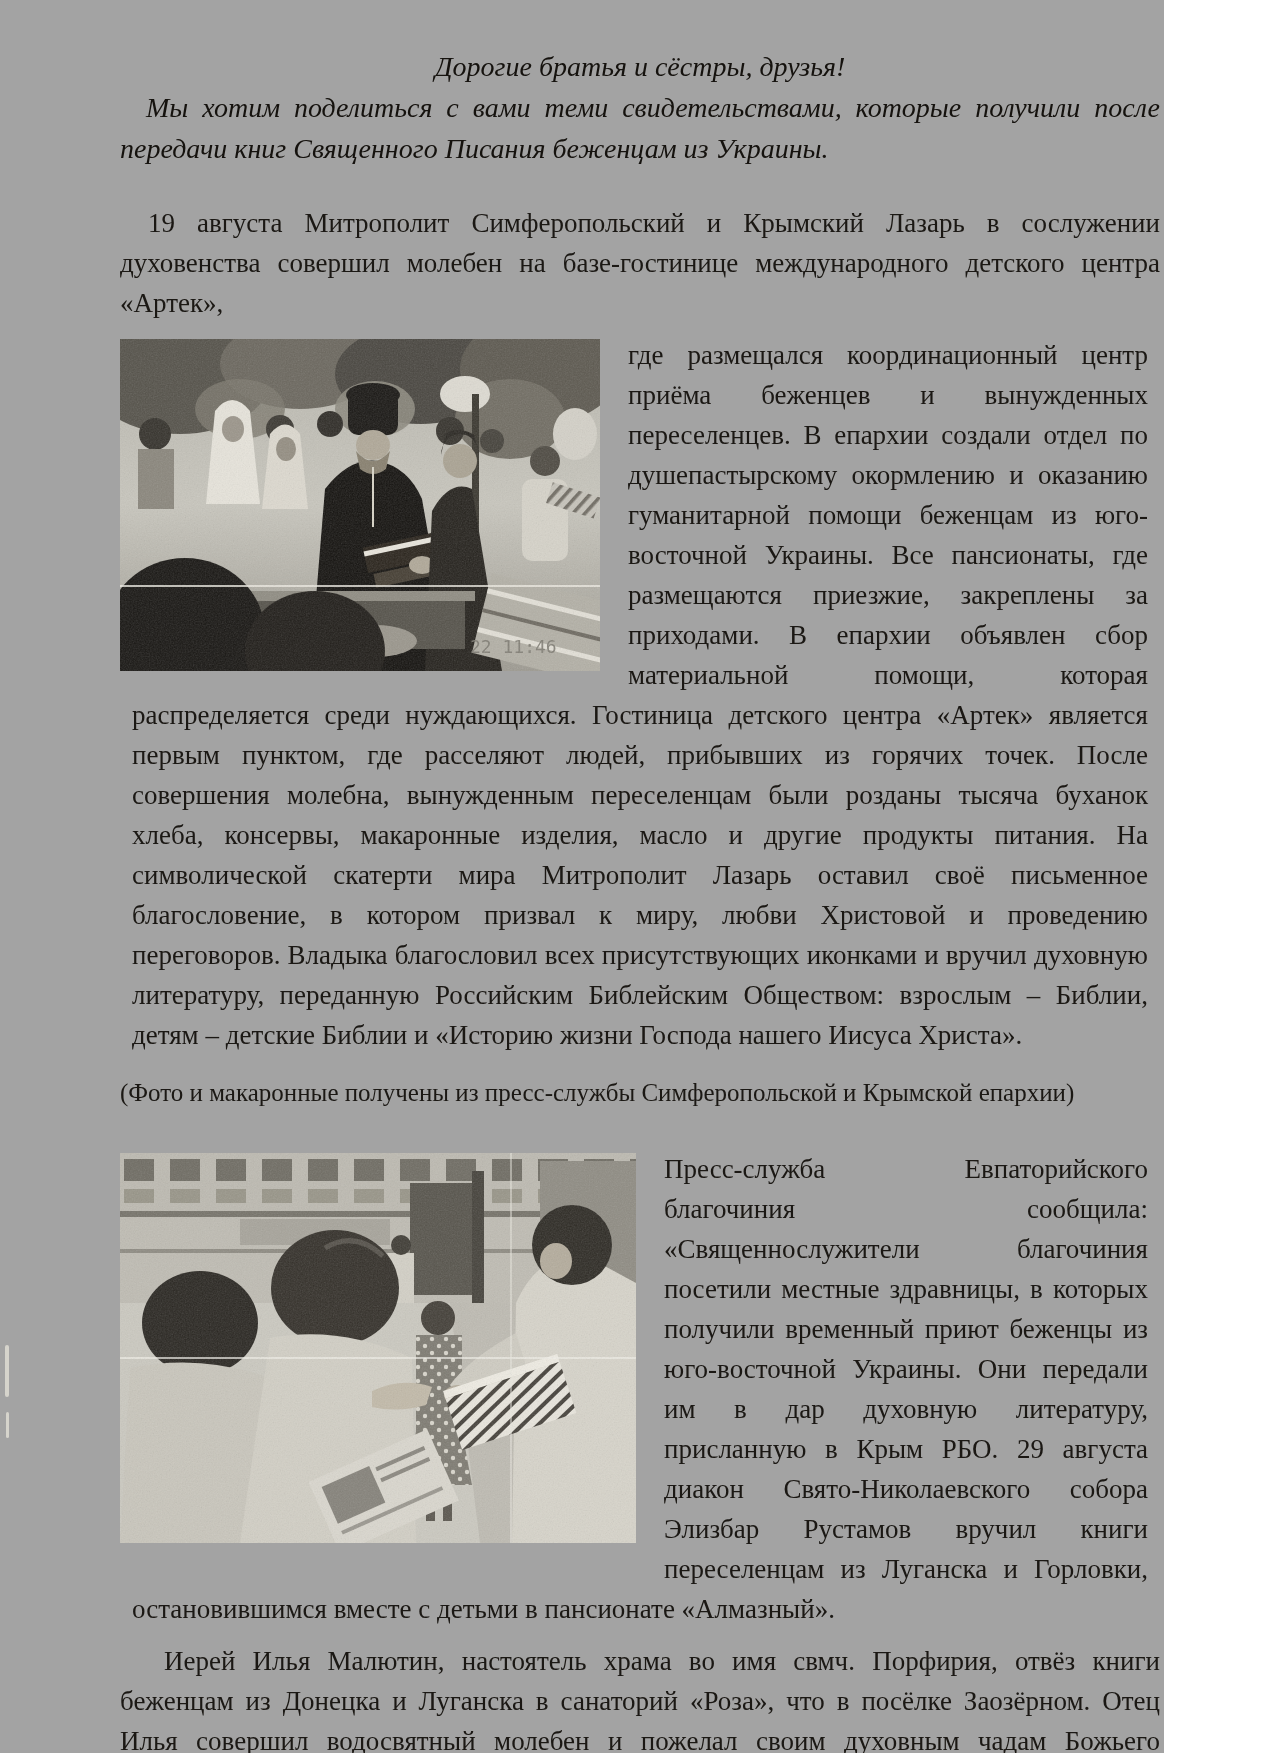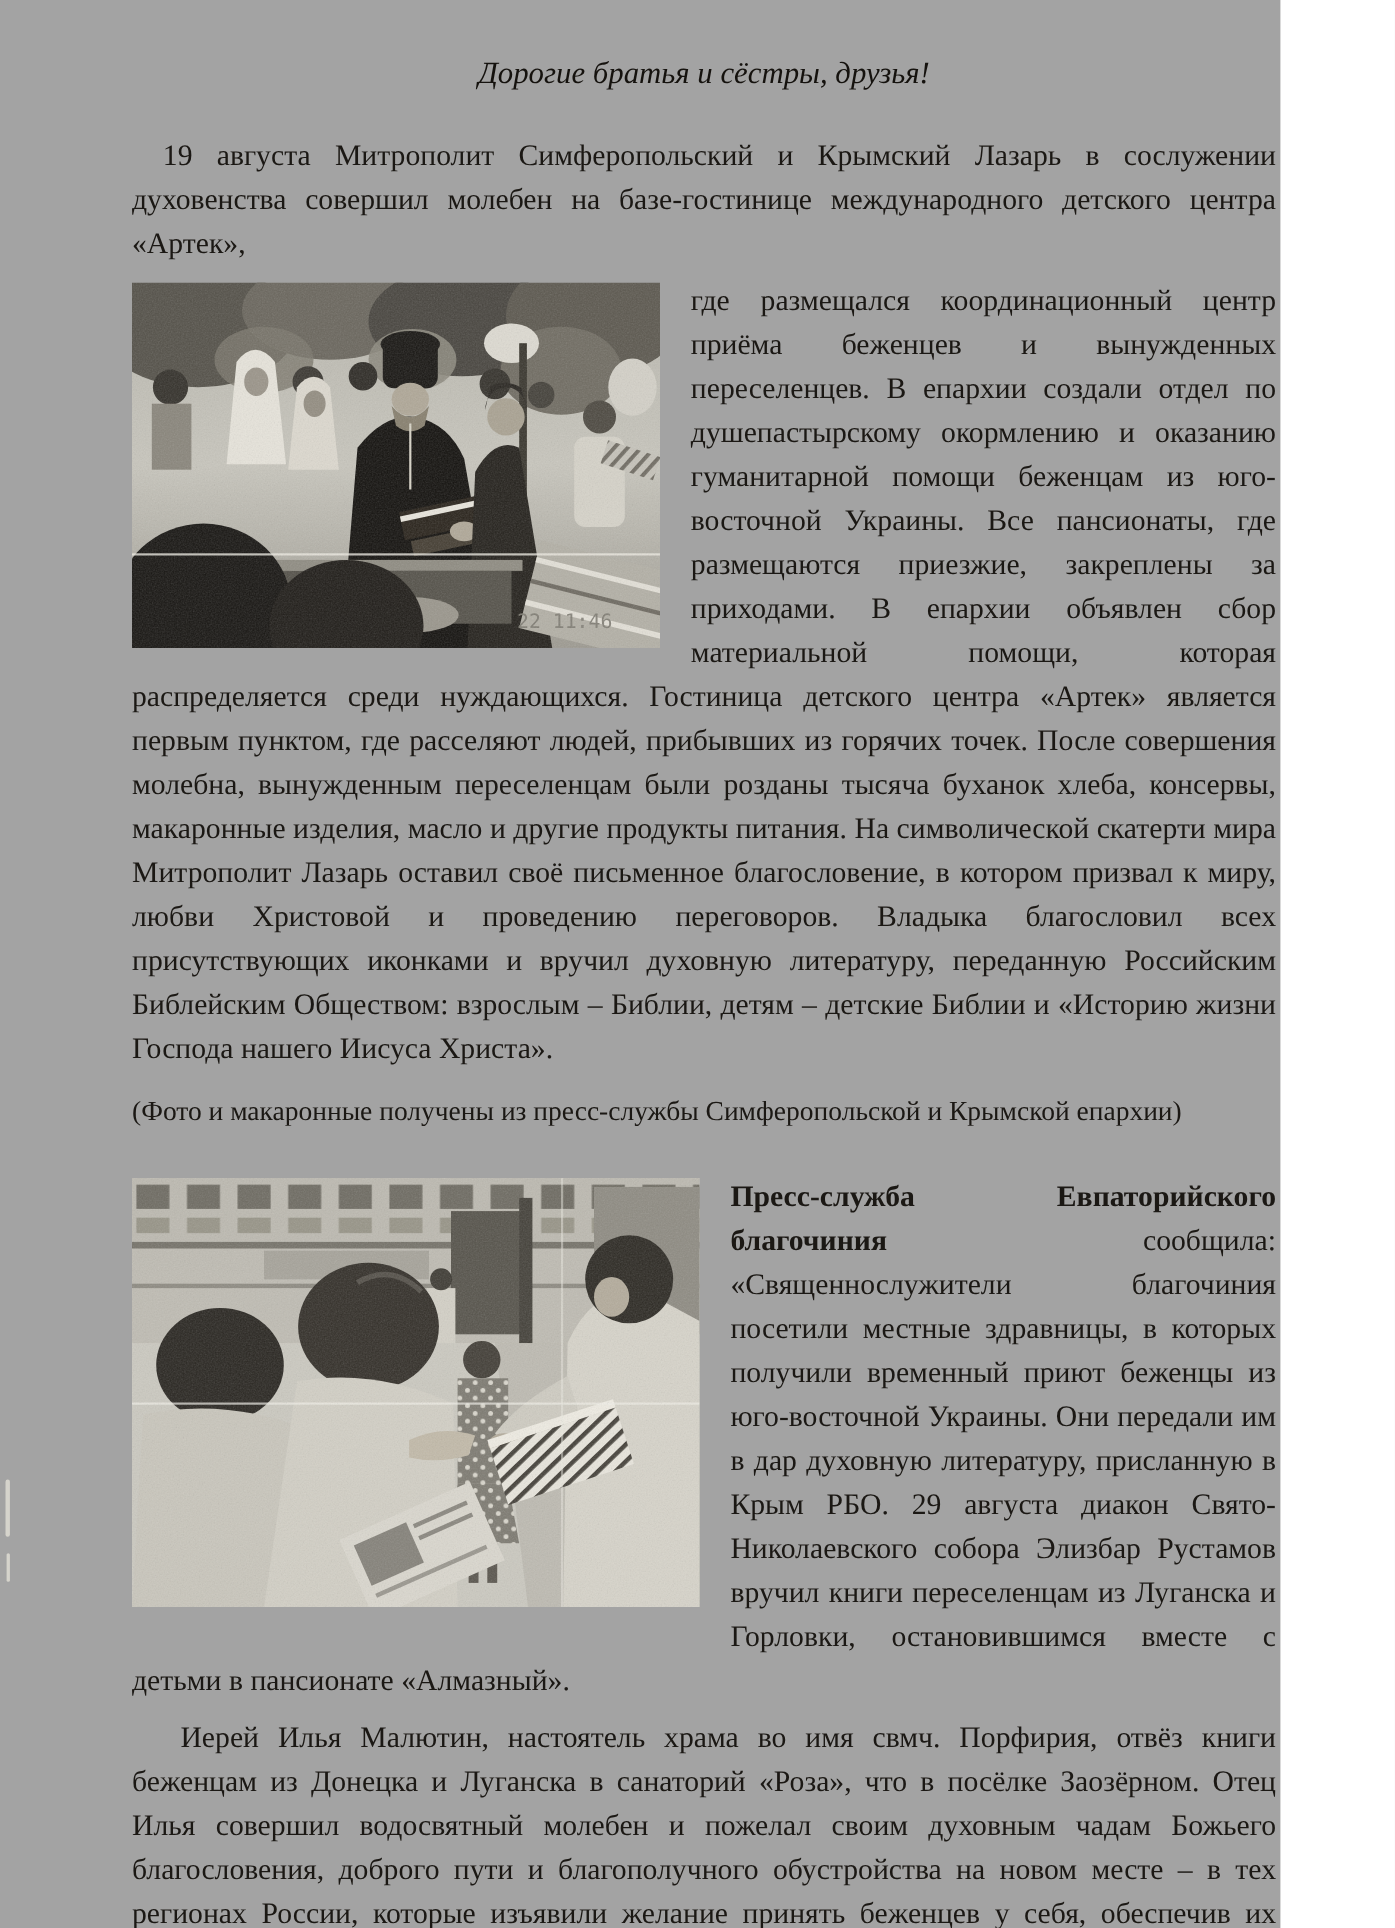--- a/index.html
+++ b/index.html
@@ -8,42 +8,43 @@
   .inner{position:absolute;left:120px;top:46px;width:1040px;}
 
   .masthead{font-style:italic;font-size:28px;line-height:41px;color:#15120e;}
   .mast-title{text-align:center;margin:0;}
   .mast-sub{text-align:justify;text-indent:26px;margin:0;}
 
   .s1-intro{margin:34px 0 0 0;font-size:27px;line-height:40px;text-align:justify;text-indent:28px;}
   .flow{margin-top:12px;}
   .photo{float:left;margin:4px 28px 10px 0;padding:0;text-align:center;}
   .photo svg{display:block;}
-  .body-text{margin:0;font-size:27px;line-height:40px;text-align:justify;}
-  .body-text strong{font-weight:bold;}
+  .body-text{margin:12px;font-size:27px;line-height:40px;text-align:justify;}
+  .body-text strong{font-weight:normal;}
   .credit{clear:both;margin:22px 0 0 0;font-size:25px;line-height:32px;text-align:left;}
 
   .section2{margin-top:40px;}
   .s2-para2{margin:12px 0 0 0;font-size:27px;line-height:40px;text-align:justify;text-indent:44px;}
 
   .artifact{position:absolute;background:#d6d4cc;border-radius:2px;}
   .a1{left:5px;top:1345px;width:4px;height:52px;}
   .a2{left:6px;top:1412px;width:3px;height:26px;}
 </style>
 </head>
 <body>
 
 <div class="page">
   <div class="artifact a1"></div>
   <div class="artifact a2"></div>
 
   <div class="inner">
 
     <div class="masthead">
       <p class="mast-title">Дорогие братья и сёстры, друзья!</p>
+      <p class="mast-sub">Мы хотим поделиться с вами теми свидетельствами, которые получили после передачи книг Священного Писания беженцам из Украины.</p>
     </div>
 
     <section>
       <p class="s1-intro">19 августа Митрополит Симферопольский и Крымский Лазарь в сослужении духовенства совершил молебен на базе-гостинице международного детского центра «Артек»,</p>
 
       <div class="flow">
         <figure class="photo">
           <svg width="480" height="332" viewBox="0 0 480 332" xmlns="http://www.w3.org/2000/svg" role="img">
             <defs>
               <linearGradient id="p1bg" x1="0" y1="0" x2="0" y2="1">

